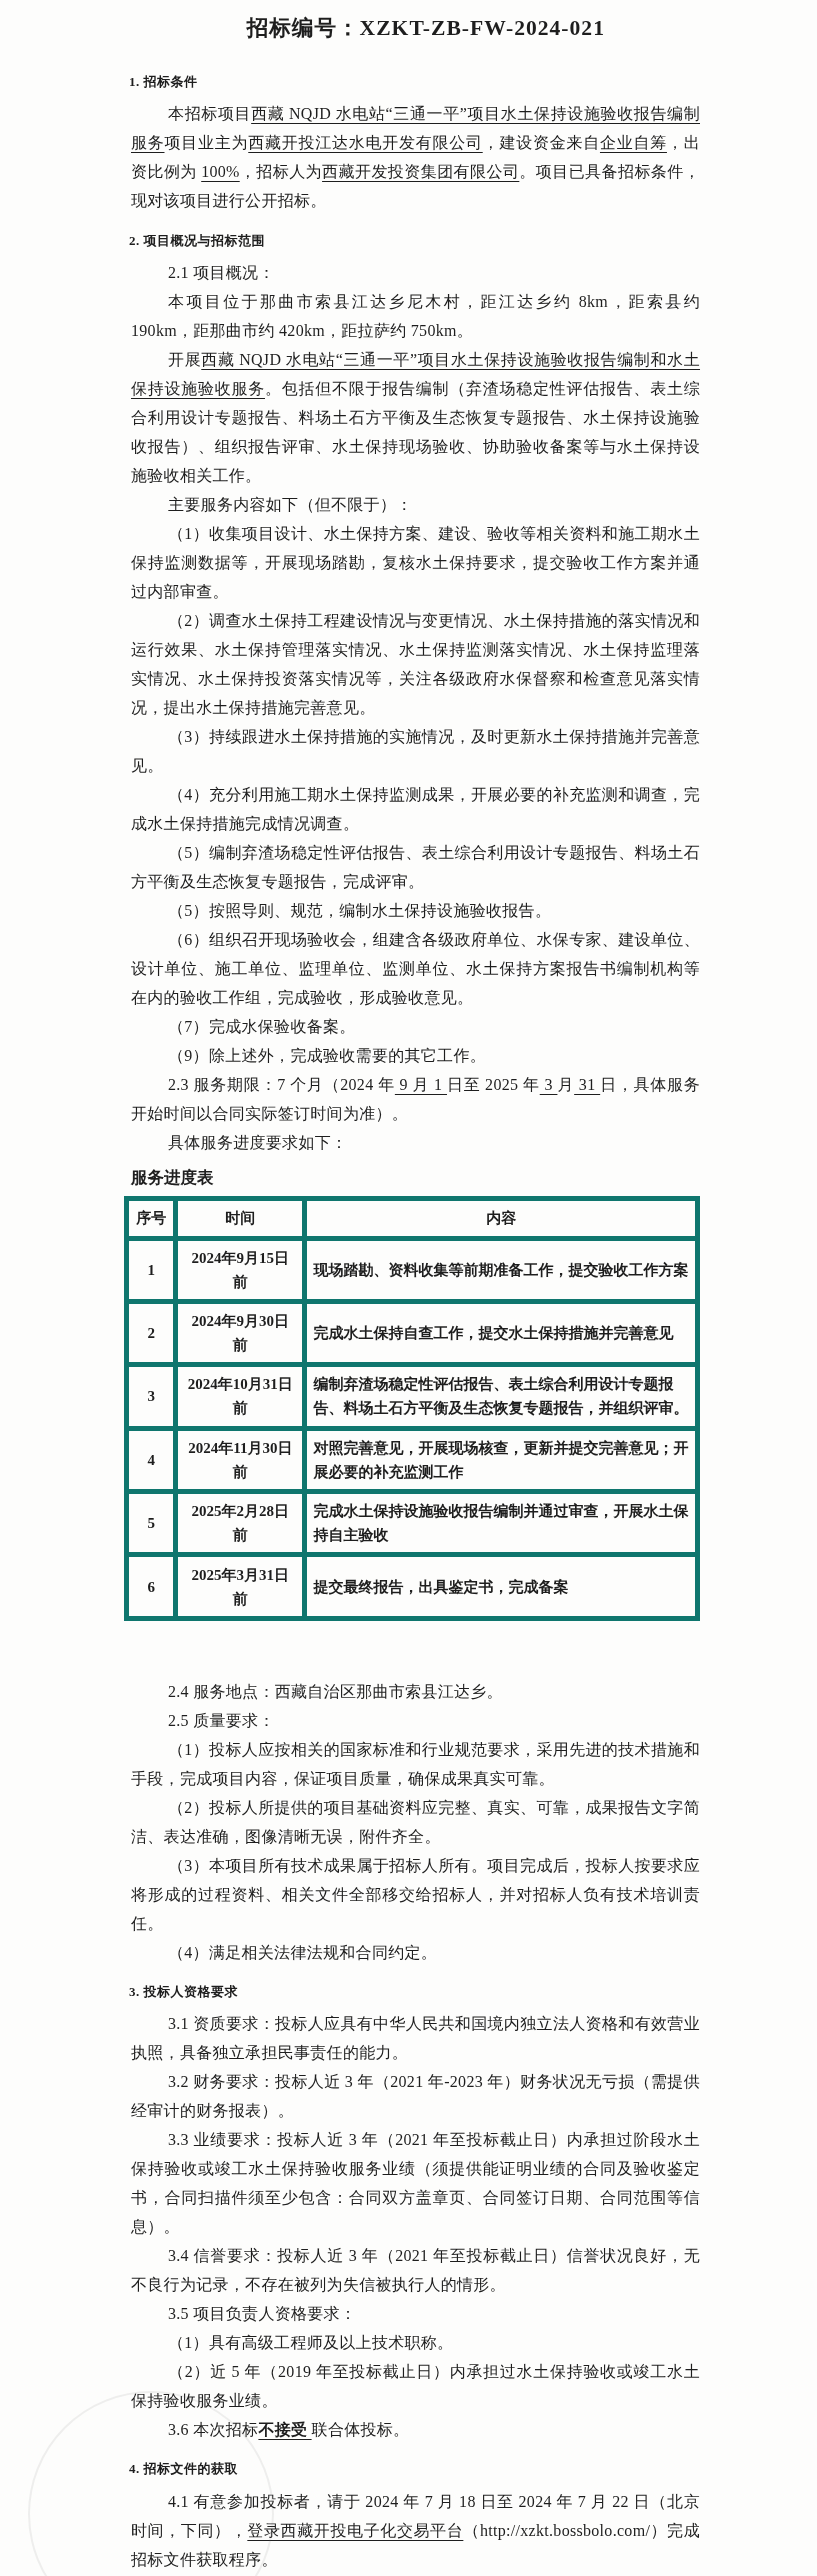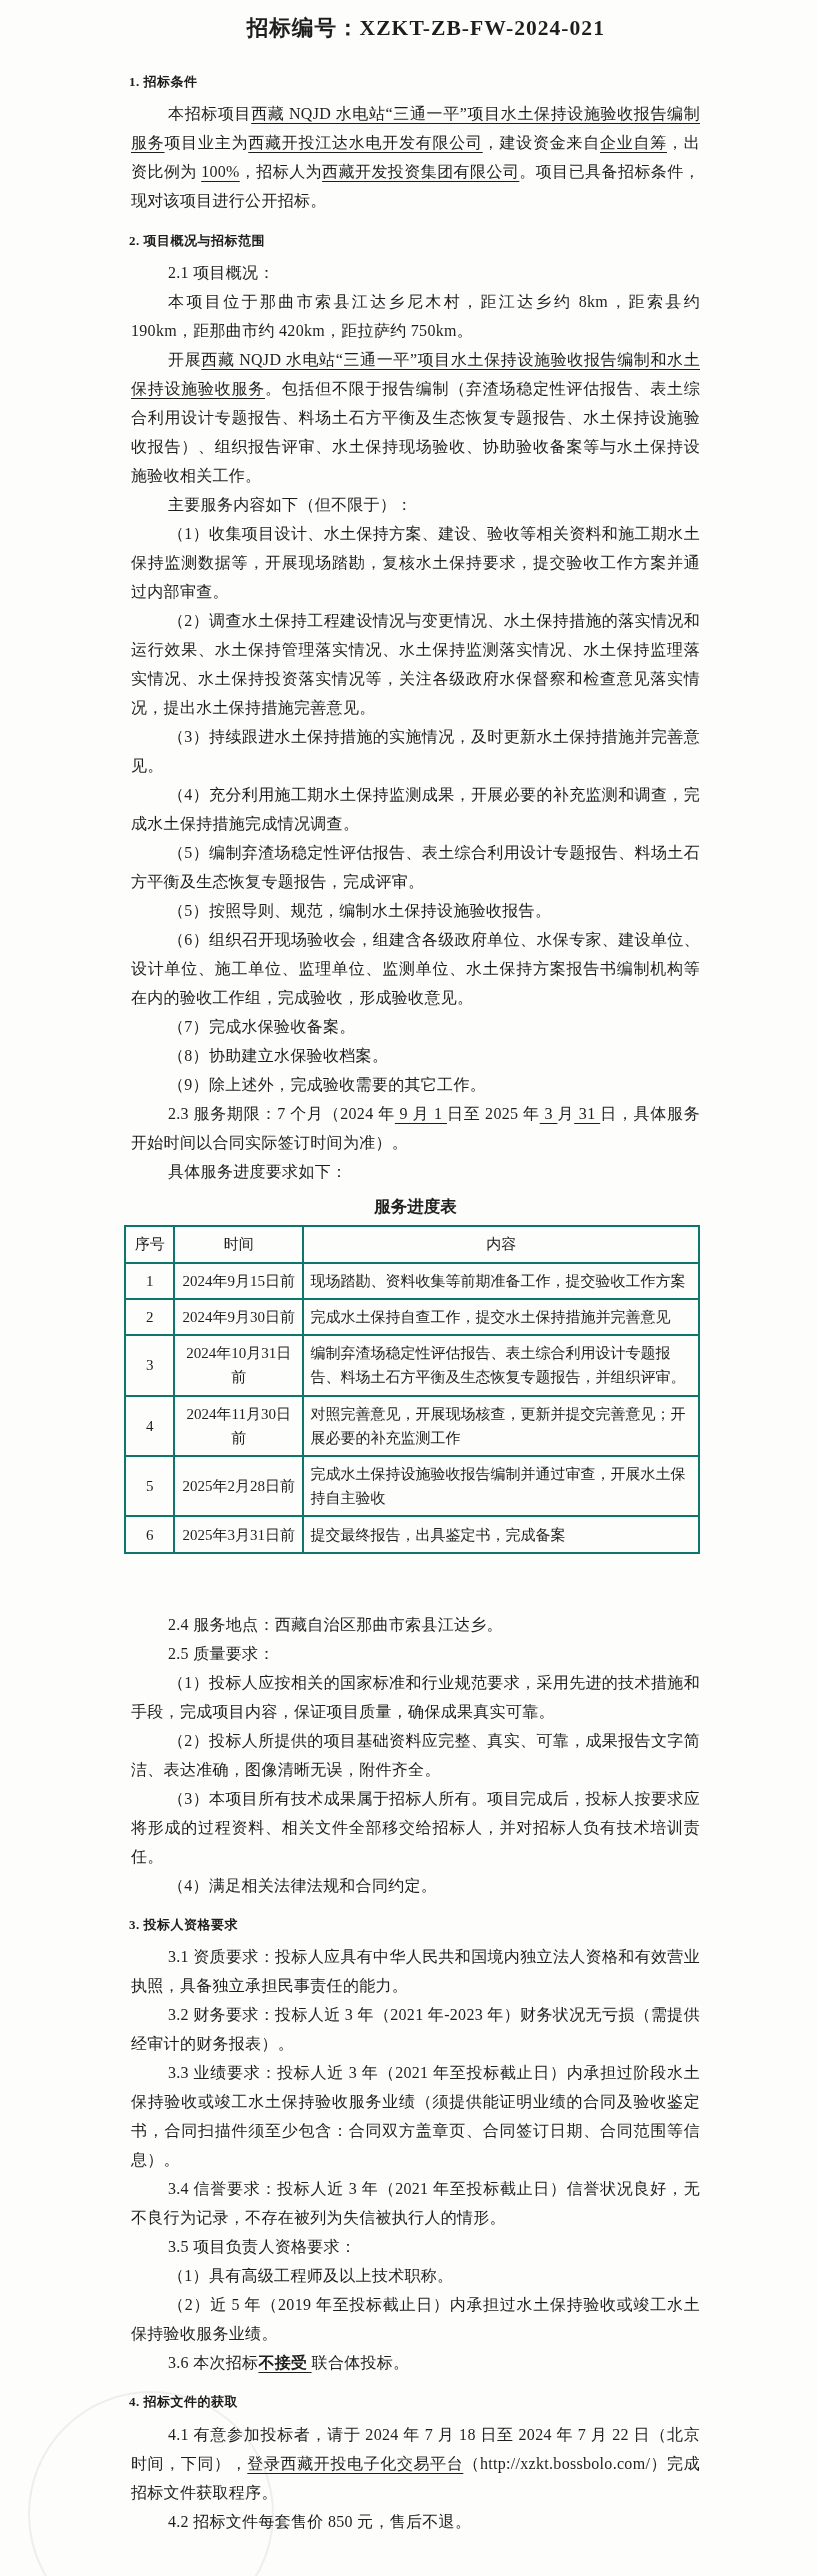--- a/index.html
+++ b/index.html
@@ -34,38 +34,38 @@
     font-size:16px;line-height:29px;
     margin:0;
     text-align:justify;
     text-indent:37px;
     letter-spacing:0.3px;
   }
   .u{ text-decoration:underline; text-decoration-thickness:1px; text-underline-offset:3.6px; }
   .b{ font-weight:bold;margin-top:44px; }
   .caption{
     font-size:16.5px;line-height:29px;
-    font-weight:bold;text-align:center;
+    font-weight:bold;
     margin:6.2px 0 4.1px;
   }
   table.svc{
     border-collapse:collapse;
     width:576px;
     margin-left:-6.7px;
     table-layout:fixed;
     font-size:15px;
   }
   table.svc col.c1{width:49px;}
   table.svc col.c2{width:129px;}
   table.svc th, table.svc td{
-    border:2px solid #0f766e;
+    border:5px solid #0f766e;
     padding:5.2px 6.2px;
     line-height:24px;
     vertical-align:middle;
-    font-weight:normal;
+    font-weight:bold;
   }
   table.svc th{ text-align:center; height:23px;}
   table.svc td.no{ text-align:center; }
   table.svc td.time{ text-align:center; }
   table.svc td.what{ text-align:left; }
   .gap{ height:56px; }
   .ghost-circle{
     position:absolute;
     left:28px;top:2391px;
     width:242px;height:242px;
@@ -89,21 +89,20 @@
       <p class="para"><span>开展</span><span class="u">西藏 NQJD 水电站“三通一平”项目水土保持设施验收报告编制和水土保持设施验收服务</span><span>。包括但不限于报告编制（弃渣场稳定性评估报告、表土综合利用设计专题报告、料场土石方平衡及生态恢复专题报告、水土保持设施验收报告）、组织报告评审、水土保持现场验收、协助验收备案等与水土保持设施验收相关工作。</span></p>
       <p class="para"><span>主要服务内容如下（但不限于）：</span></p>
       <p class="para"><span>（1）收集项目设计、水土保持方案、建设、验收等相关资料和施工期水土保持监测数据等，开展现场踏勘，复核水土保持要求，提交验收工作方案并通过内部审查。</span></p>
       <p class="para"><span>（2）调查水土保持工程建设情况与变更情况、水土保持措施的落实情况和运行效果、水土保持管理落实情况、水土保持监测落实情况、水土保持监理落实情况、水土保持投资落实情况等，关注各级政府水保督察和检查意见落实情况，提出水土保持措施完善意见。</span></p>
       <p class="para"><span>（3）持续跟进水土保持措施的实施情况，及时更新水土保持措施并完善意见。</span></p>
       <p class="para"><span>（4）充分利用施工期水土保持监测成果，开展必要的补充监测和调查，完成水土保持措施完成情况调查。</span></p>
       <p class="para"><span>（5）编制弃渣场稳定性评估报告、表土综合利用设计专题报告、料场土石方平衡及生态恢复专题报告，完成评审。</span></p>
       <p class="para"><span>（5）按照导则、规范，编制水土保持设施验收报告。</span></p>
       <p class="para"><span>（6）组织召开现场验收会，组建含各级政府单位、水保专家、建设单位、设计单位、施工单位、监理单位、监测单位、水土保持方案报告书编制机构等在内的验收工作组，完成验收，形成验收意见。</span></p>
       <p class="para"><span>（7）完成水保验收备案。</span></p>
-      <p class="para"><span>（8）协助建立水保验收档案。</span></p>
       <p class="para"><span>（9）除上述外，完成验收需要的其它工作。</span></p>
       <p class="para"><span>2.3 服务期限：7 个月（2024 年</span><span class="u"> 9 月 1 </span><span>日至 2025 年</span><span class="u"> 3 </span><span>月</span><span class="u"> 31 </span><span>日，具体服务开始时间以合同实际签订时间为准）。</span></p>
       <p class="para"><span>具体服务进度要求如下：</span></p>
       <div class="caption">服务进度表</div>
       <table class="svc">
         <colgroup>
           <col class="c1">
           <col class="c2">
           <col class="c3">
         </colgroup>

